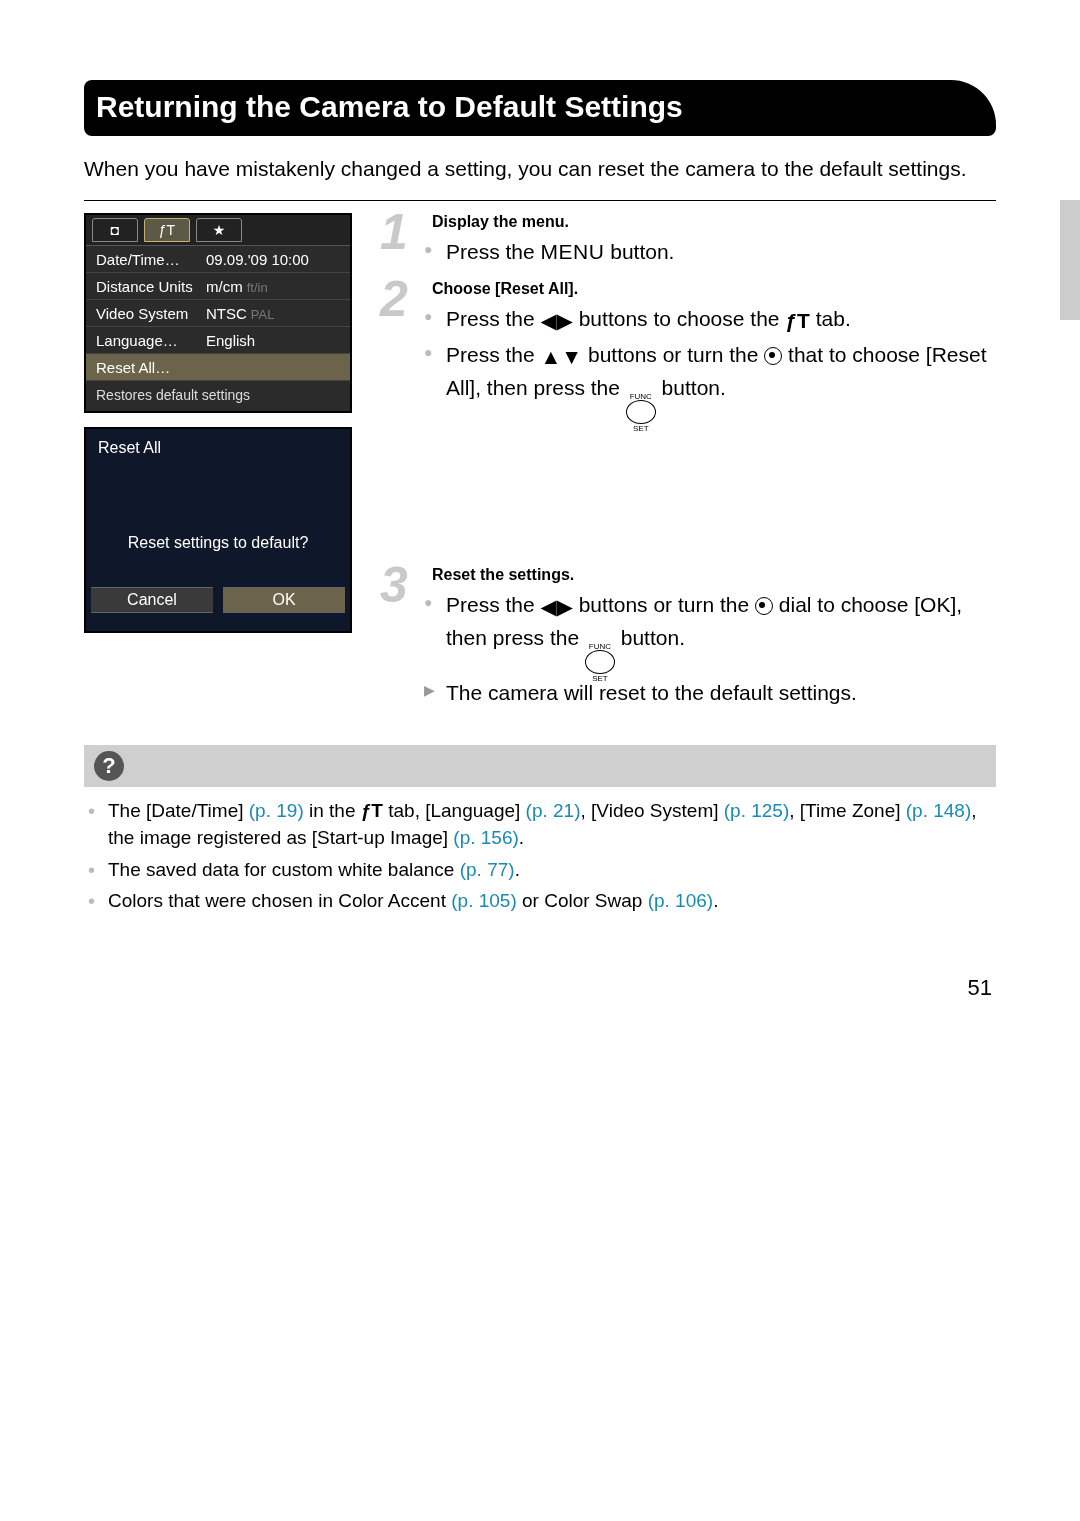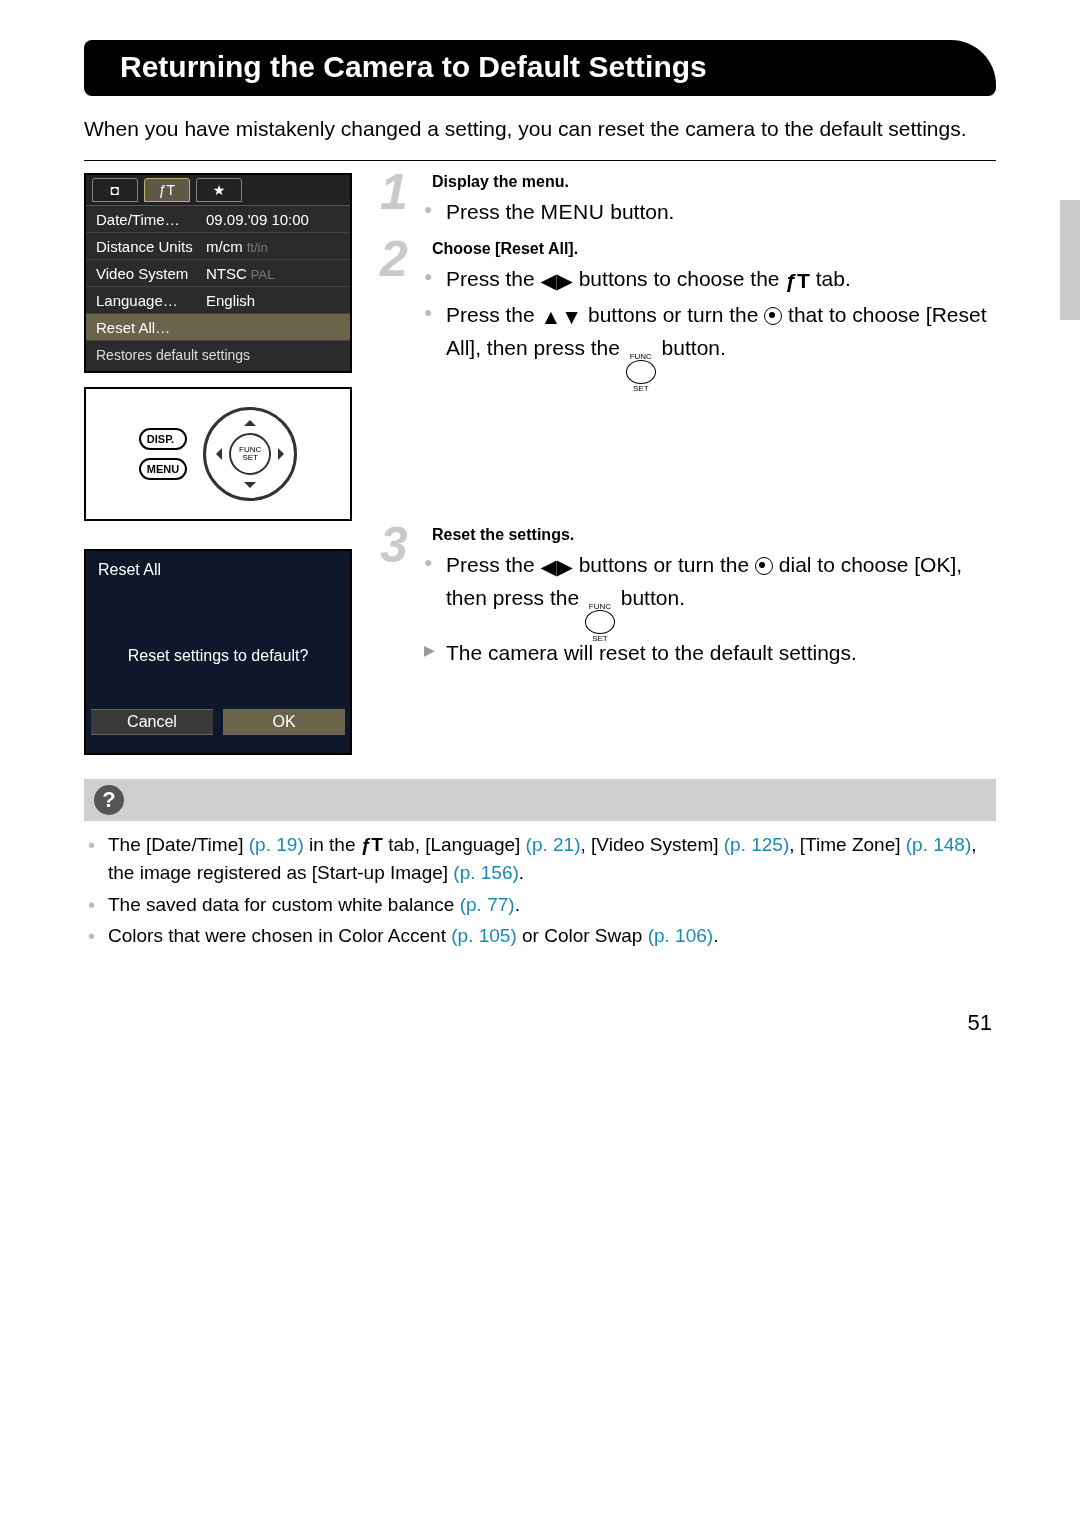--- a/index.html
+++ b/index.html
@@ -11,25 +11,26 @@
     color: #000;
   }
   .page {
     padding: 40px 84px 40px 84px;
     position: relative;
   }
   .title-bar {
     background: #000;
     color: #fff;
     border-radius: 8px 45px 8px 8px;
-    padding: 10px 24px 12px 36px;
+    padding: 10px 24px 12px 12px;
     font-size: 30px;
     font-weight: bold;
     margin-bottom: 18px;
     font-family: Arial, sans-serif;
+    margin-top: 40px;
   }
   .intro {
     font-size: 21px;
     line-height: 1.45;
     margin-bottom: 16px;
   }
   .side-tab {
     position: absolute;
     top: 200px;
     right: 0;
@@ -164,21 +165,21 @@
     background: #0f172a;
     color: #fff;
     position: relative;
     font-size: 16px;
   }
   .cam-confirm .hdr {
     padding: 10px 12px 0 12px;
   }
   .cam-confirm .msg {
     position: absolute;
-    top: 96px;
+    top: 105px;
     width: 100%;
     text-align: center;
   }
   .cam-confirm .btns {
     position: absolute;
     bottom: 18px;
     width: 100%;
     display: flex;
     justify-content: space-around;
   }
@@ -386,35 +387,20 @@
         <div class="cam-row">
           <span class="label">Language…</span>
           <span class="value">English</span>
         </div>
         <div class="cam-row selected">
           <span class="label">Reset All…</span>
         </div>
         <div class="cam-footer">Restores default settings</div>
       </div>
 
-      <div class="controls-diagram">
-        <div>
-          <div class="disp-btn">DISP.</div>
-          <div style="height:8px"></div>
-          <div class="menu-btn">MENU</div>
-        </div>
-        <div class="dial">
-          <div class="tri up"></div>
-          <div class="tri down"></div>
-          <div class="tri left"></div>
-          <div class="tri right"></div>
-          <div class="center">FUNC
-SET</div>
-        </div>
-      </div>
 
       <div class="cam-confirm">
         <div class="hdr">Reset All</div>
         <div class="msg">Reset settings to default?</div>
         <div class="btns">
           <div class="btn">Cancel</div>
           <div class="btn ok">OK</div>
         </div>
       </div>
 

